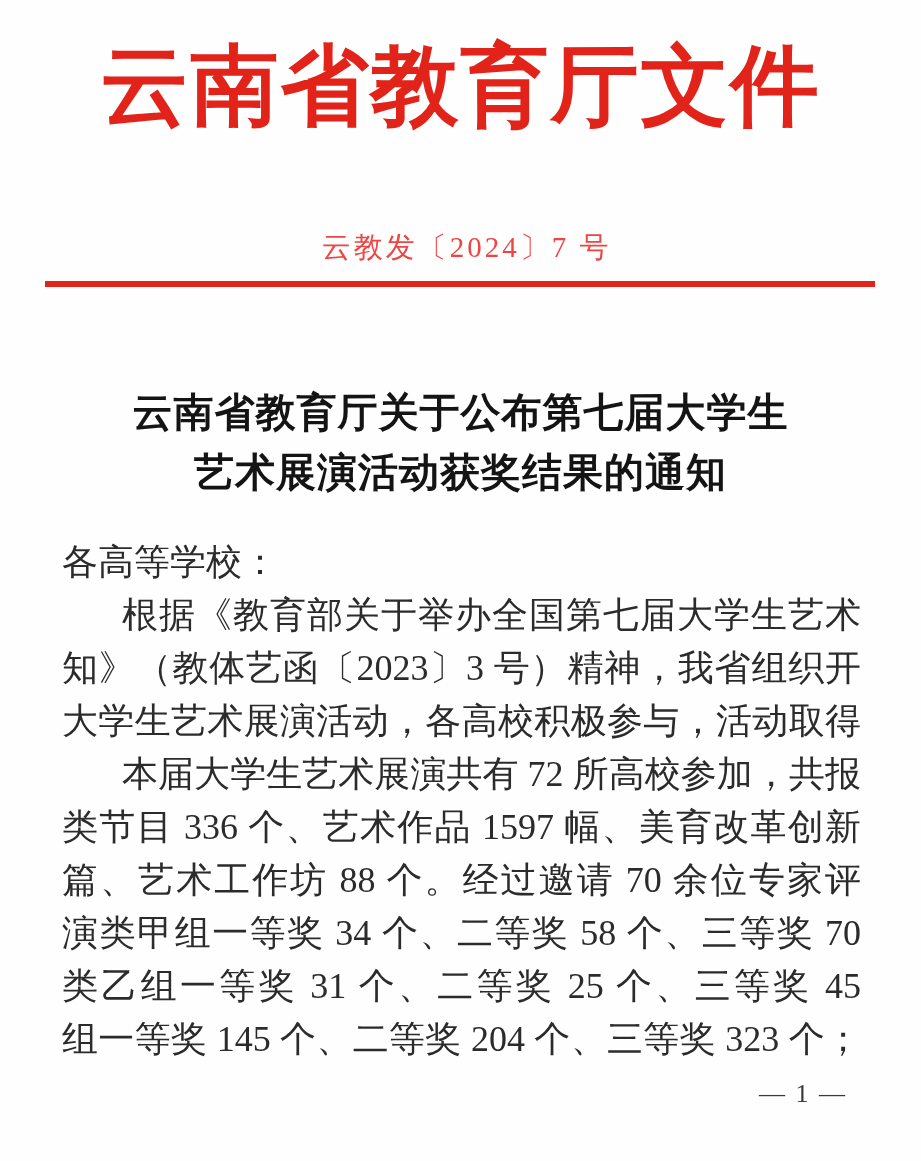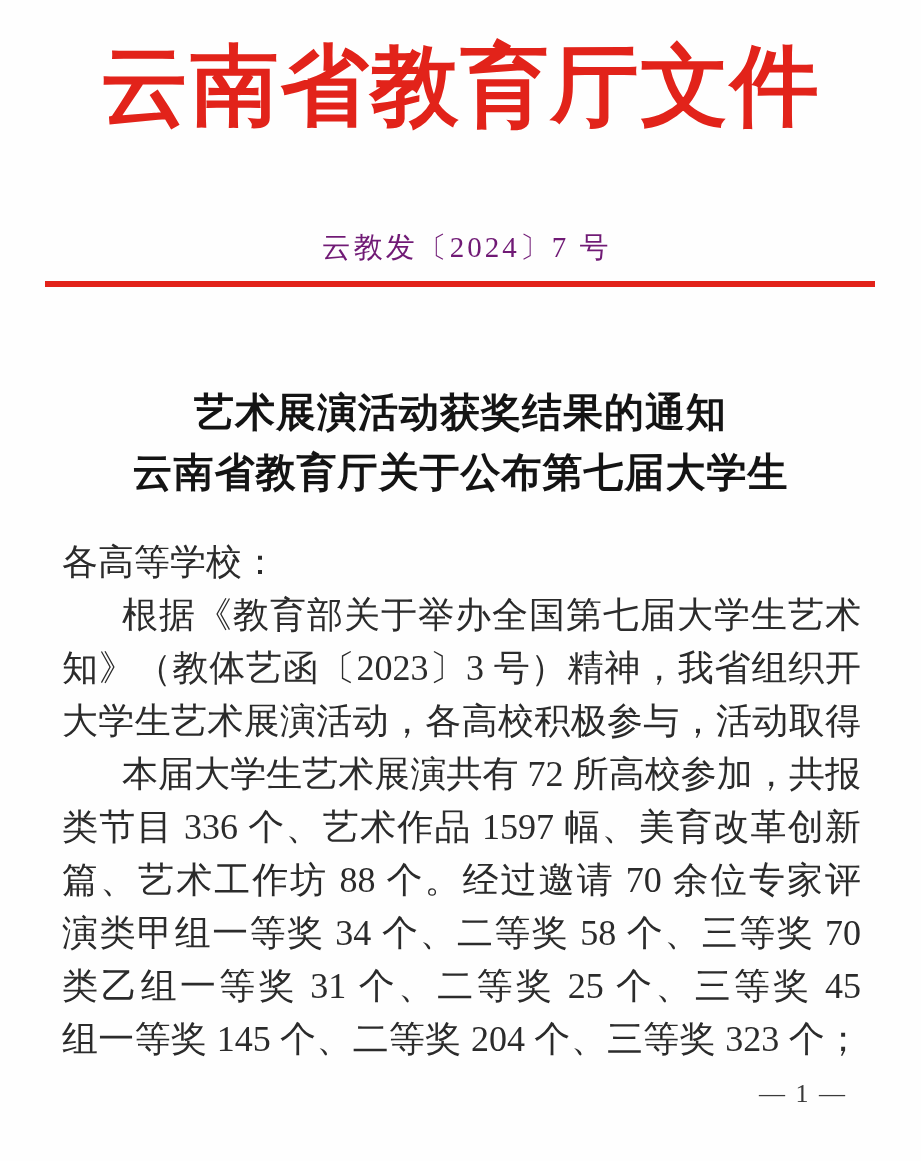--- a/index.html
+++ b/index.html
@@ -26,21 +26,21 @@
     font-weight: bold;
     letter-spacing: 2px;
     line-height: 1.15;
     white-space: nowrap;
   }
   .doc-number {
     position: absolute;
     top: 228px; left: 12px; right: 0;
     text-align: center;
     font-size: 29px;
-    color: #701a75;
+    color: #ef4444;
     letter-spacing: 3px;
   }
   .red-rule {
     position: absolute;
     top: 281px; left: 45px;
     width: 830px; height: 6px;
     background: var(--red);
   }
   .doc-title {
     position: absolute;
@@ -83,22 +83,22 @@
 
 <div class="page">
 
   <div class="agency-title">云南省教育厅文件</div>
 
   <div class="doc-number">云教发〔2024〕7 号</div>
 
   <div class="red-rule"></div>
 
   <div class="doc-title">
+    <div>云南省教育厅关于公布第七届大学生</div>
     <div>艺术展演活动获奖结果的通知</div>
-    <div>云南省教育厅关于公布第七届大学生</div>
   </div>
 
   <div class="body-block">
     <div class="body-line">各高等学校：</div>
 
     <div class="body-line jline indent">根据《教育部关于举办全国第七届大学生艺术展演活动的通</div>
     <div class="body-line jline">知》（教体艺函〔2023〕3 号）精神，我省组织开展了全省高校</div>
     <div class="body-line jline">大学生艺术展演活动，各高校积极参与，活动取得了良好效果。</div>
 
     <div class="body-line jline indent">本届大学生艺术展演共有 72 所高校参加，共报送艺术表演</div>

